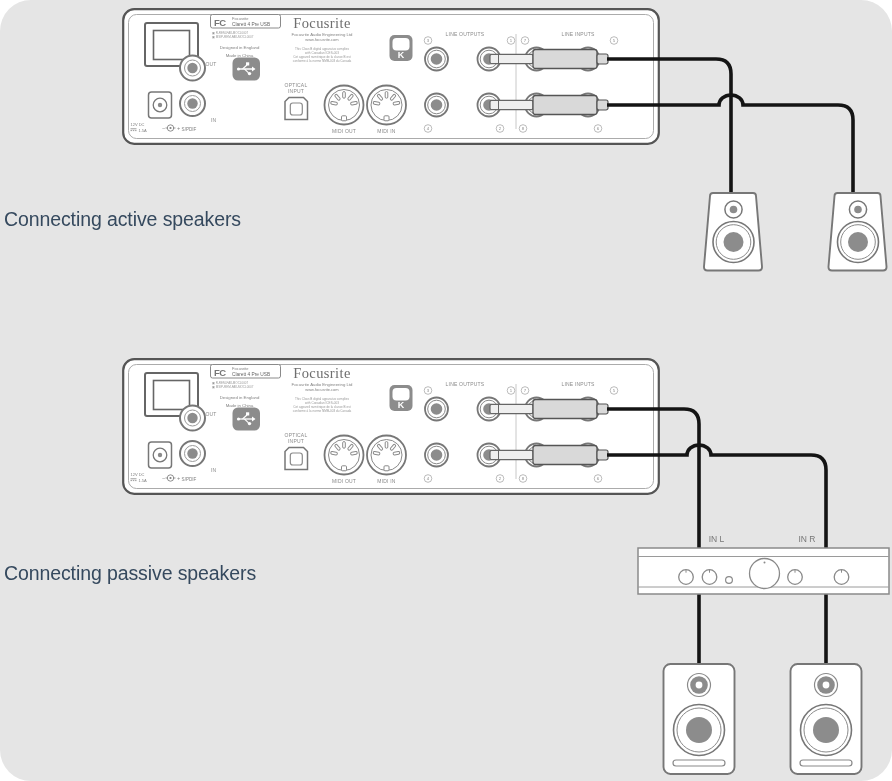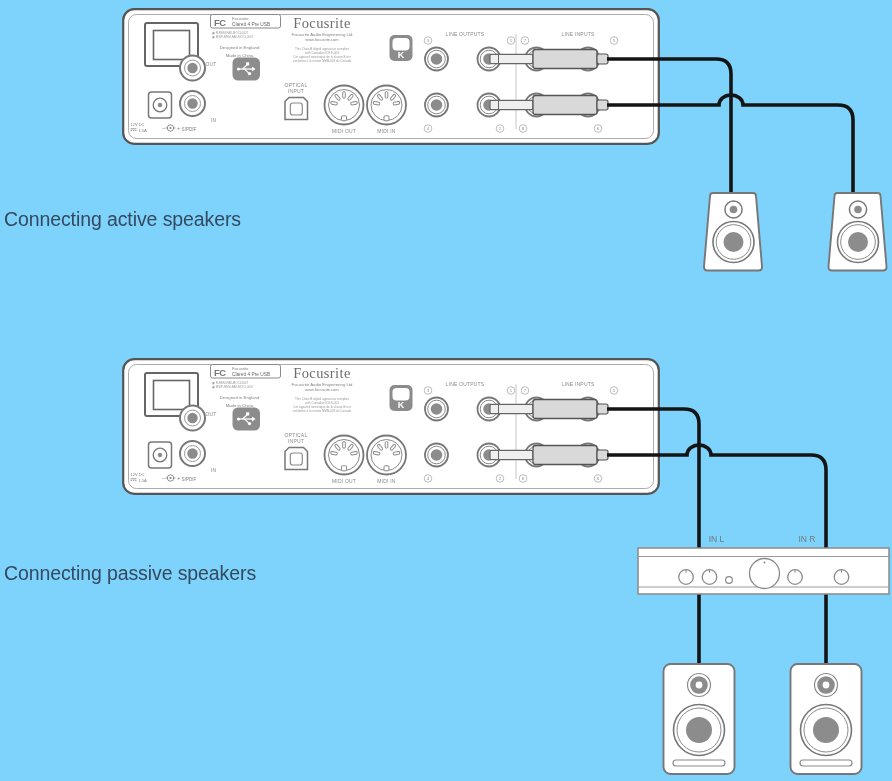--- a/index.html
+++ b/index.html
@@ -1,16 +1,16 @@
 <!DOCTYPE html>
 <html><head>
 <meta charset="utf-8">
 <style>
   html,body{margin:0;padding:0;background:#ffffff;}
-  .stage{position:relative;width:892px;height:781px;background:#7dd3fc;overflow:hidden;}
+  .stage{position:relative;width:892px;height:781px;background:#e5e5e5;overflow:hidden;border-radius:31px;}
   svg{display:block;}
   svg text{font-family:"Liberation Sans",sans-serif;fill:#8a8a8a;}
   .mid{text-anchor:middle;}
   .t30{font-size:3px;fill:#9a9a9a;}
   .t31{font-size:3.1px;fill:#9a9a9a;}
   .t40{font-size:4px;fill:#828282;}
   .t43{font-size:4.3px;fill:#828282;}
   .t46{font-size:4.6px;fill:#828282;}
   .t48{font-size:4.8px;fill:#666;}
   .t50{font-size:5px;fill:#8a8a8a;letter-spacing:.2px;}

